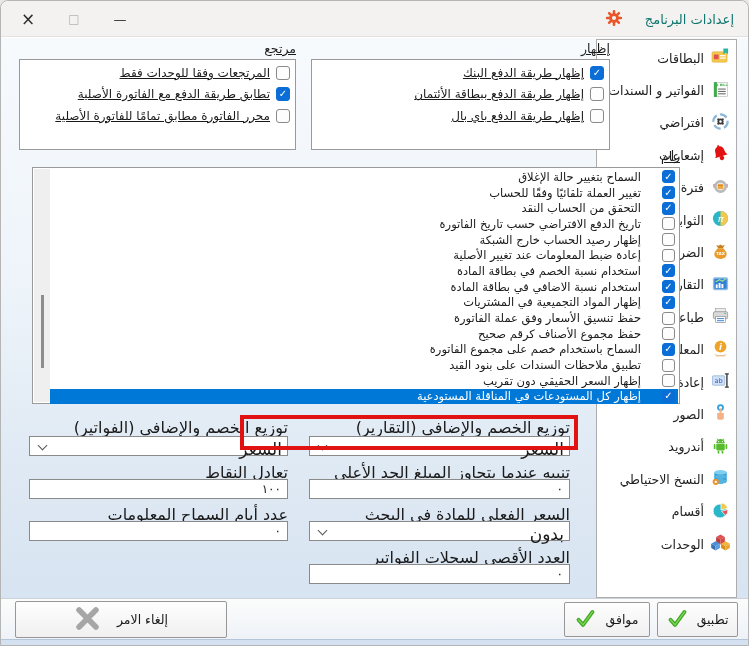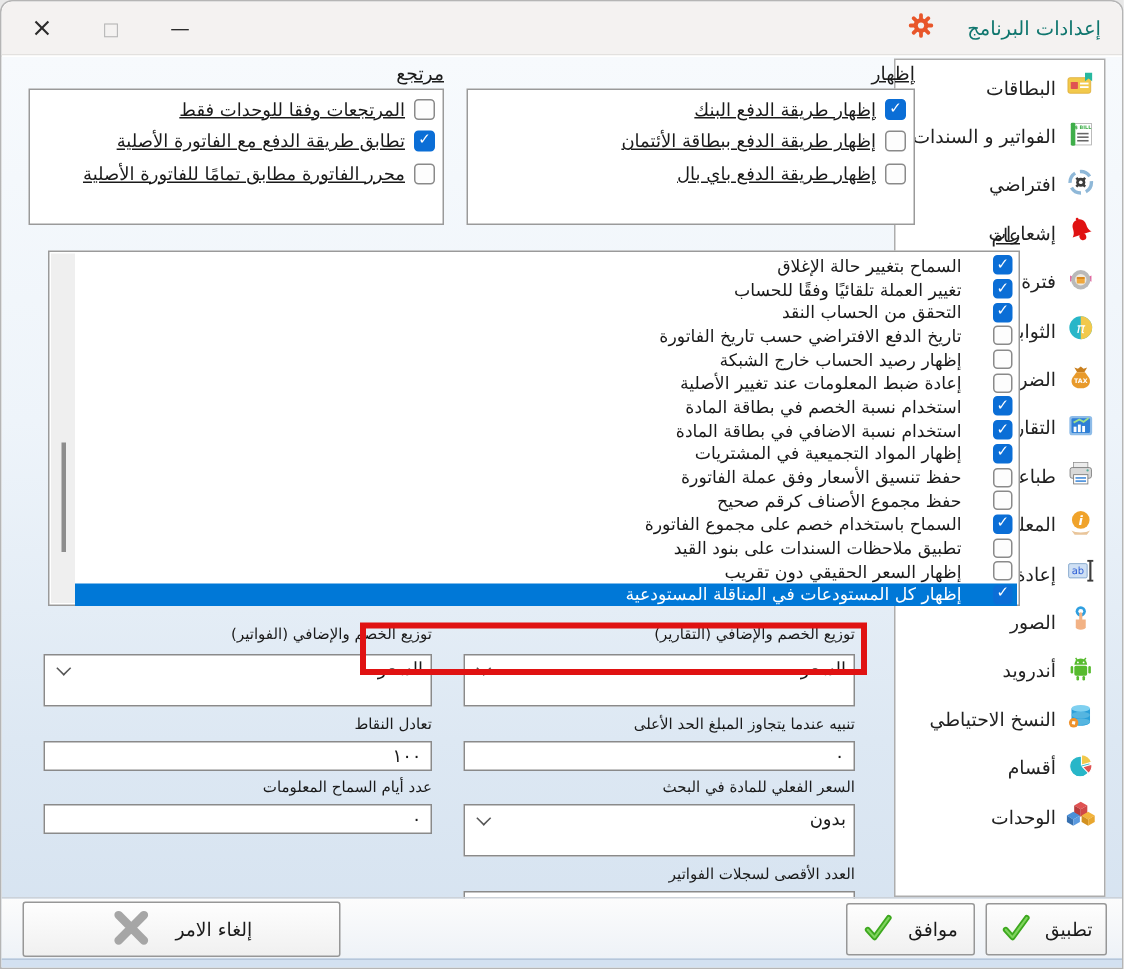--- a/index.html
+++ b/index.html
@@ -47,23 +47,23 @@
   .general-rows { position:absolute; top:1px; right:1px; left:17px; }
   .g-row { display:flex; align-items:center; gap:21px; height:15.7px; padding-right:3px;
     font-size:11.5px; color:#1a1a1a; }
   .g-row .cb { width:13px; height:13px; }
   .g-row.selected { background:#0078d7; color:#fff;padding-left:44px; }
   
   .annotation-rect { position:absolute; left:239px; top:377px; width:338px; height:35px;
     border:4px solid #e01212; z-index:20; pointer-events:none; }
   
   .fcol { position:absolute; }
-  .f-label { font-size:10px; color:#1a1a1a; text-align:right; height:14px; }
-  .f-select { position:relative; height:35px; background:#fff; border:1px solid #8a8a8a;
-    font-size:12px; color:#1a1a1a; display:flex; align-items:center; }
+  .f-label { font-size:16px; color:#1a1a1a; text-align:right; height:14px; }
+  .f-select { position:relative; height:20px; background:#fff; border:1px solid #8a8a8a;
+    font-size:17px; color:#1a1a1a; display:flex; align-items:center; }
   .f-select .val { position:absolute; right:5px; top:2px; }
   .chev { position:absolute; left:9px; top:5px; width:7px; height:7px;
     border:solid #555; border-width:0 1.4px 1.4px 0; transform:rotate(45deg); }
   .f-input { width:100%; height:20px; background:#fff; border:1px solid #8a8a8a;
     font-size:12px; color:#1a1a1a; text-align:right; padding:0 6px; direction:rtl;
     font-family:"DejaVu Sans", sans-serif; }
   .mt5{margin-top:5px}.mt4{margin-top:4px}.mt7{margin-top:7px}.mt2{margin-top:2px}.mt6{margin-top:6px}
   
   .footer { position:absolute; left:0; right:0; top:560px; height:41px;
     background:linear-gradient(180deg,#fcfcfc,#eef2f7); border-top:1px solid #ccd2d9; }

